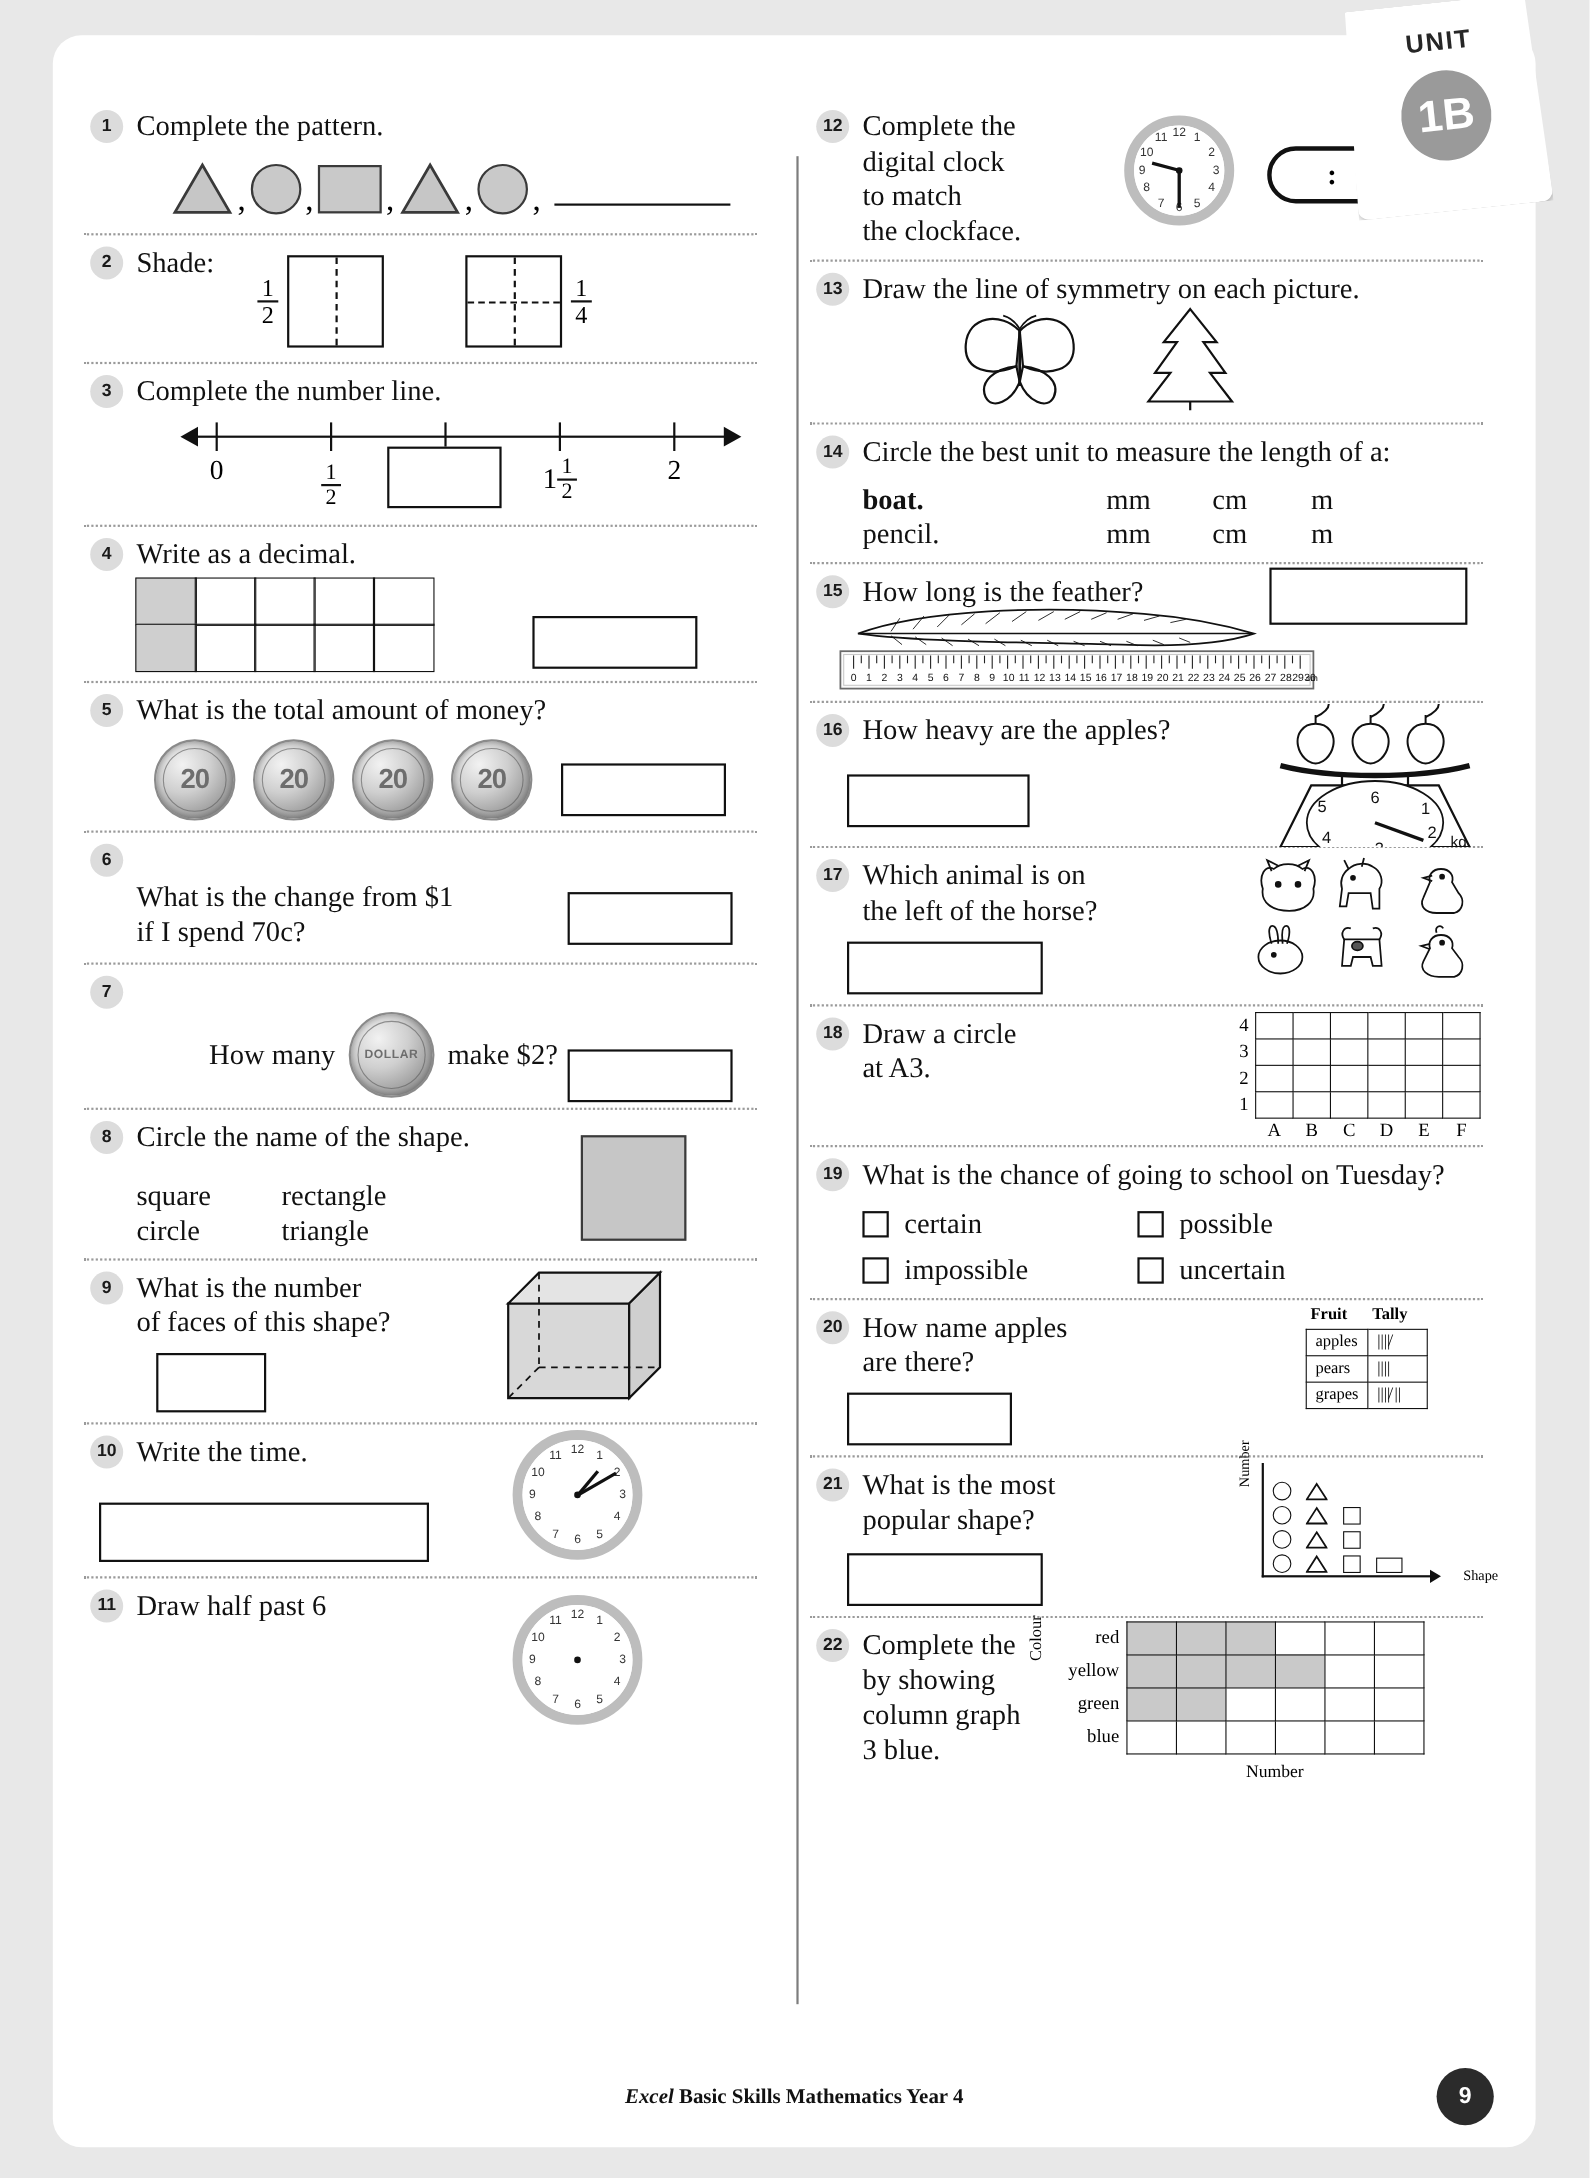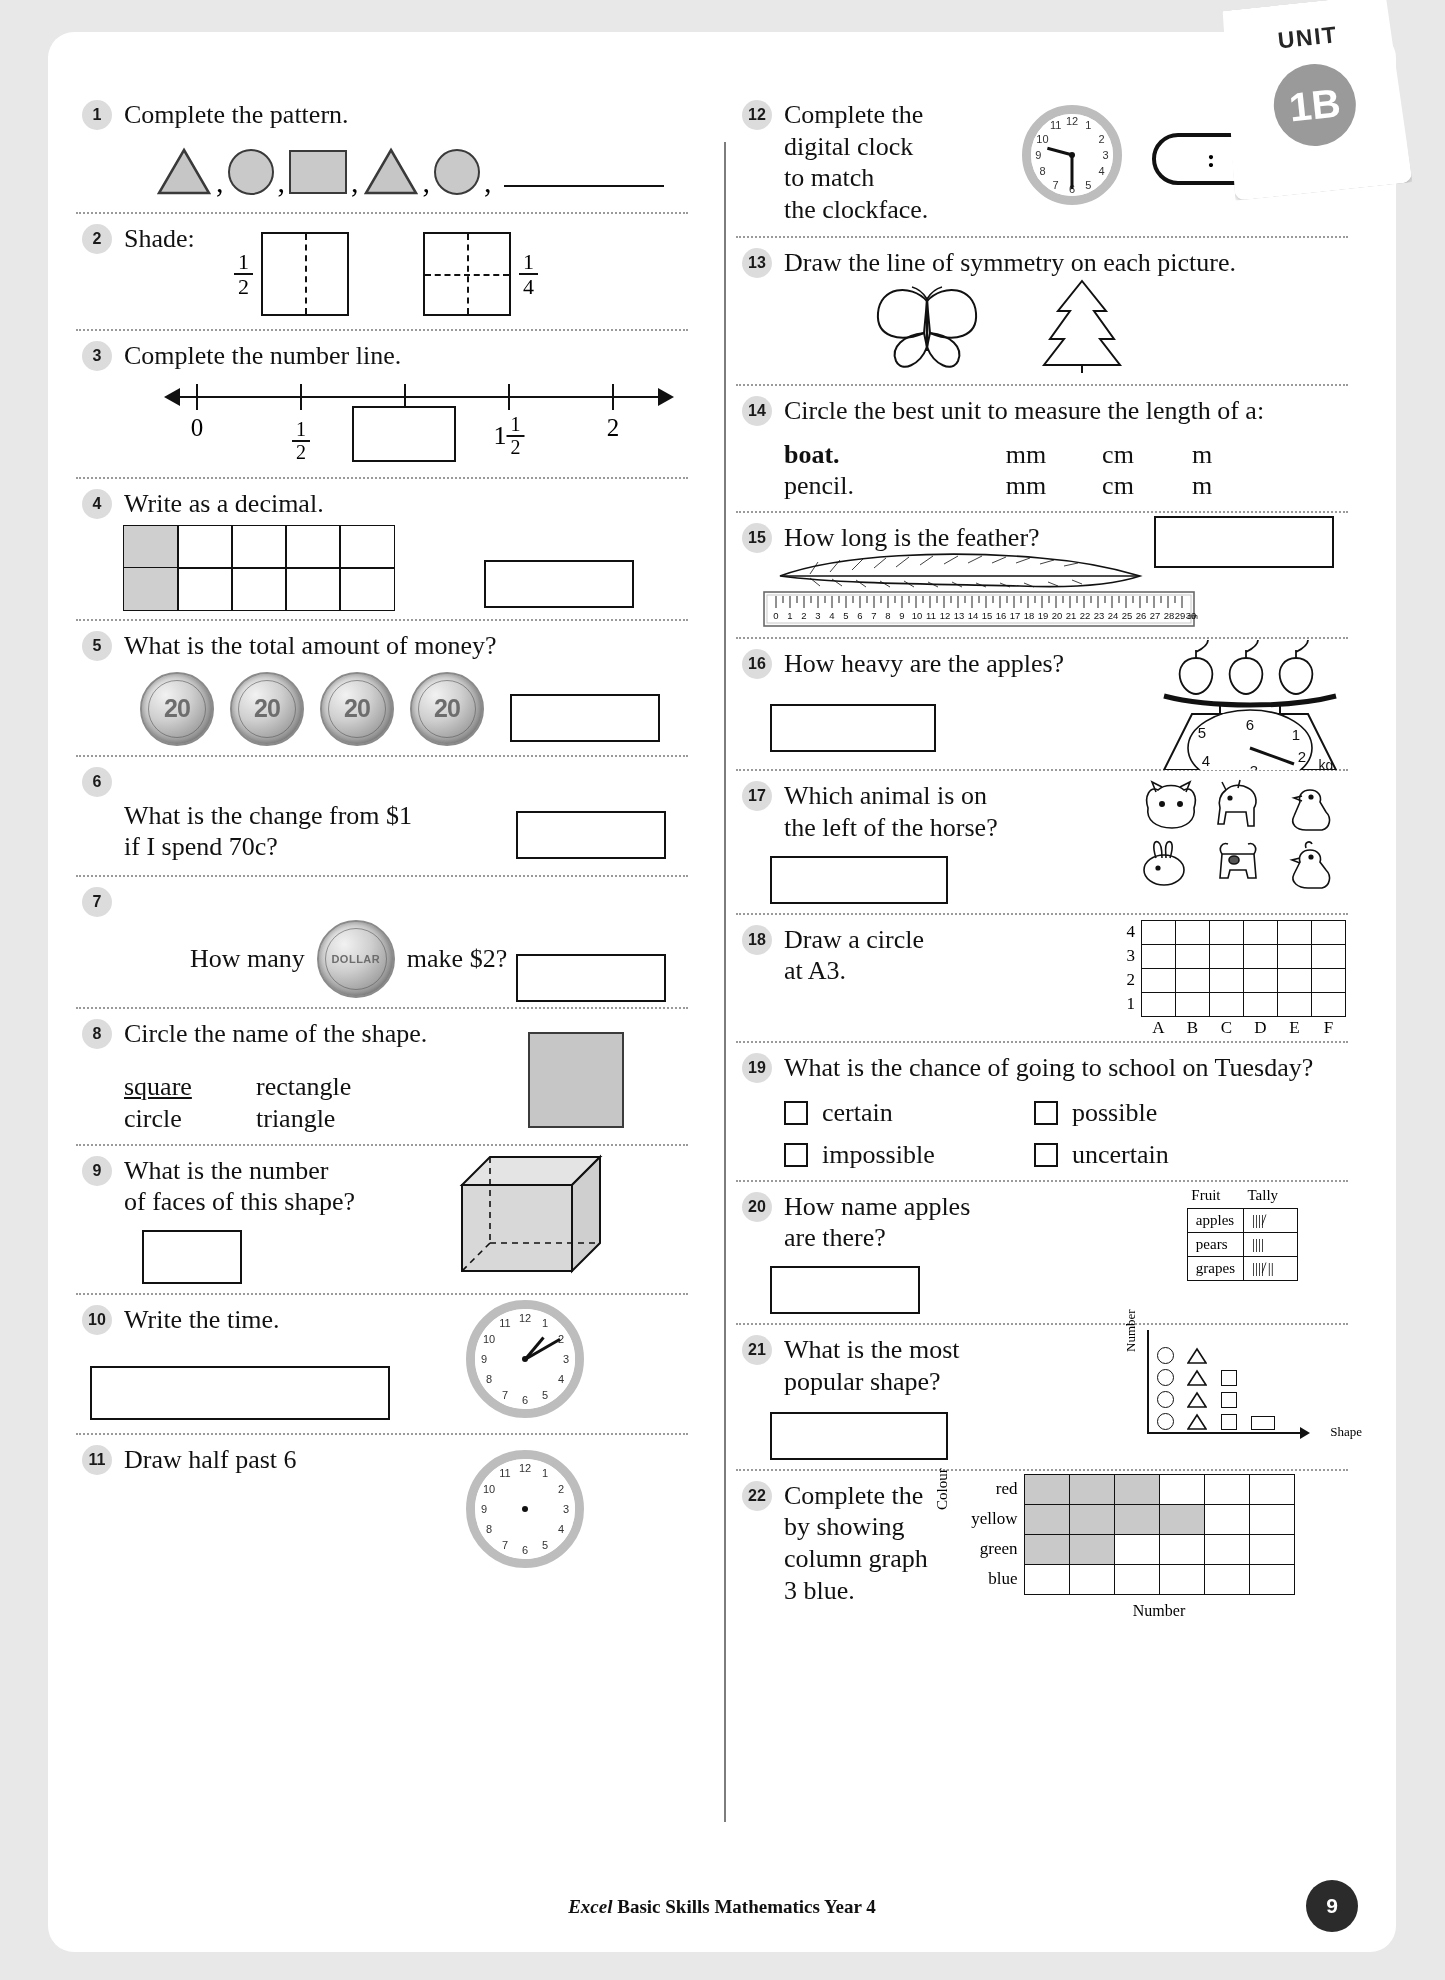--- a/index.html
+++ b/index.html
@@ -150,21 +150,21 @@
 
   
   .g18 { position:relative; }
   .g18 table { border-collapse:collapse; }
   .g18 td { width:34px; height:24px; border:1px solid #111; }
   .g18 .ylab { font-size:17px; text-align:right; padding-right:6px; border:none; width:22px;}
   .g18 .xlab { font-size:17px; text-align:center; border:none; height:22px; }
 
   
   .tally { border-collapse:collapse; font-size:15px; }
-  .tally th { font-weight:normal; border:none; padding:2px 8px 4px 4px; text-align:left; font-size:15px;}
+  .tally th { font-weight:bold; border:none; padding:2px 8px 4px 4px; text-align:left; font-size:15px;}
   .tally td { border:1px solid #111; padding:3px 8px; font-size:15px; min-width:54px;}
 
   
   .picto { position:relative; width:215px; height:118px; }
   .picto .axisY { position:absolute; left:22px; top:0; bottom:14px; width:2px; background:#111;}
   .picto .axisX { position:absolute; left:22px; bottom:14px; right:36px; height:2px; background:#111;}
   .picto .xarrow { position:absolute; right:30px; bottom:9px; width:0;height:0;
       border-top:6px solid transparent;border-bottom:6px solid transparent;border-left:10px solid #111;}
   .picto .ylabel { position:absolute; left:-2px; top:22px; font-size:13px; transform:rotate(-90deg); transform-origin:left top; white-space:nowrap;}
   .picto .xlabel { position:absolute; right:-22px; bottom:8px; font-size:13px;}
@@ -360,21 +360,21 @@
         <div class="ansbox abs" style="width:150px;height:48px;right:14px;bottom:-4px;"></div>
       </div>
     </div>
 
     <div class="q" style="min-height:128px;">
       <div class="qnum">8</div>
       <div class="qbody">
         <div class="qtext">Circle the name of the shape.</div>
         <div style="margin-top:22px;">
           <div class="row">
-            <span class="qtext" style="width:132px;text-decoration:underline;">square</span>
+            <span class="qtext" style="width:132px;">square</span>
             <span class="qtext">rectangle</span>
           </div>
           <div class="row">
             <span class="qtext" style="width:132px;">circle</span>
             <span class="qtext">triangle</span>
           </div>
         </div>
         <div class="greysq abs" style="right:56px;top:14px;"></div>
       </div>
     </div>

